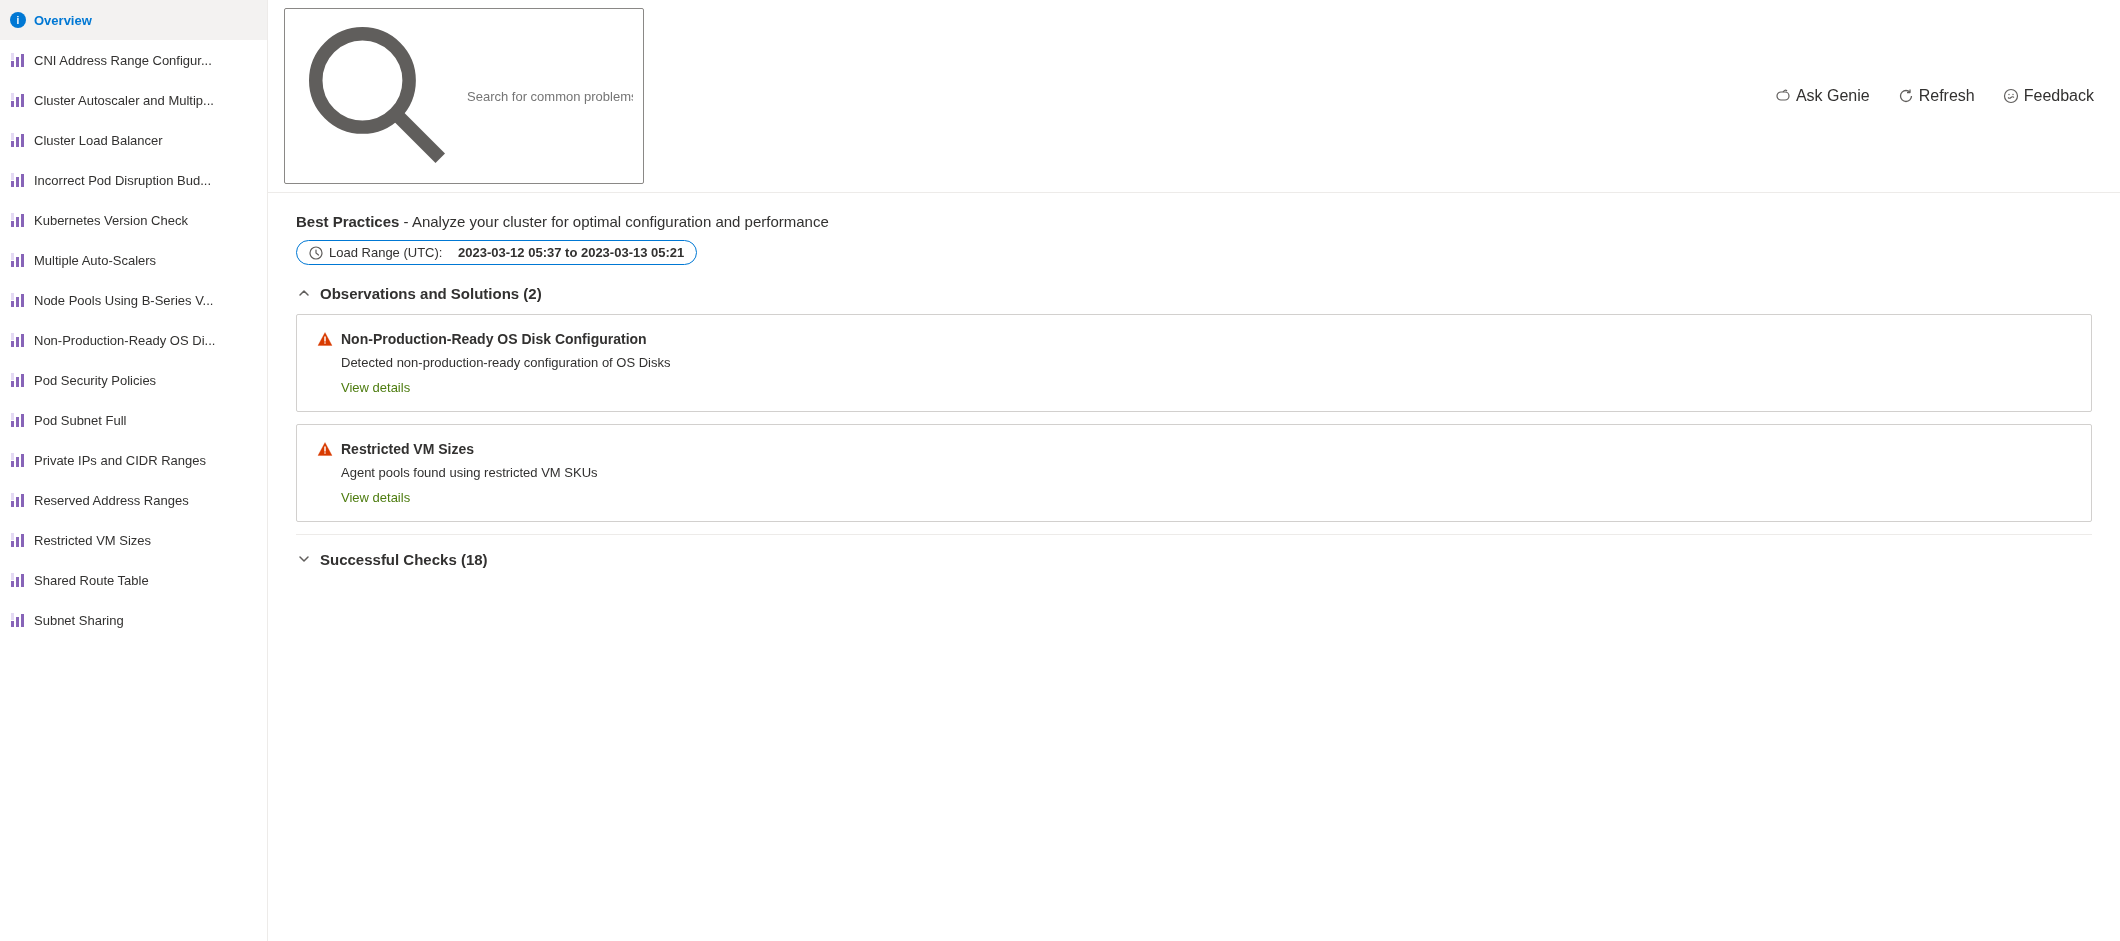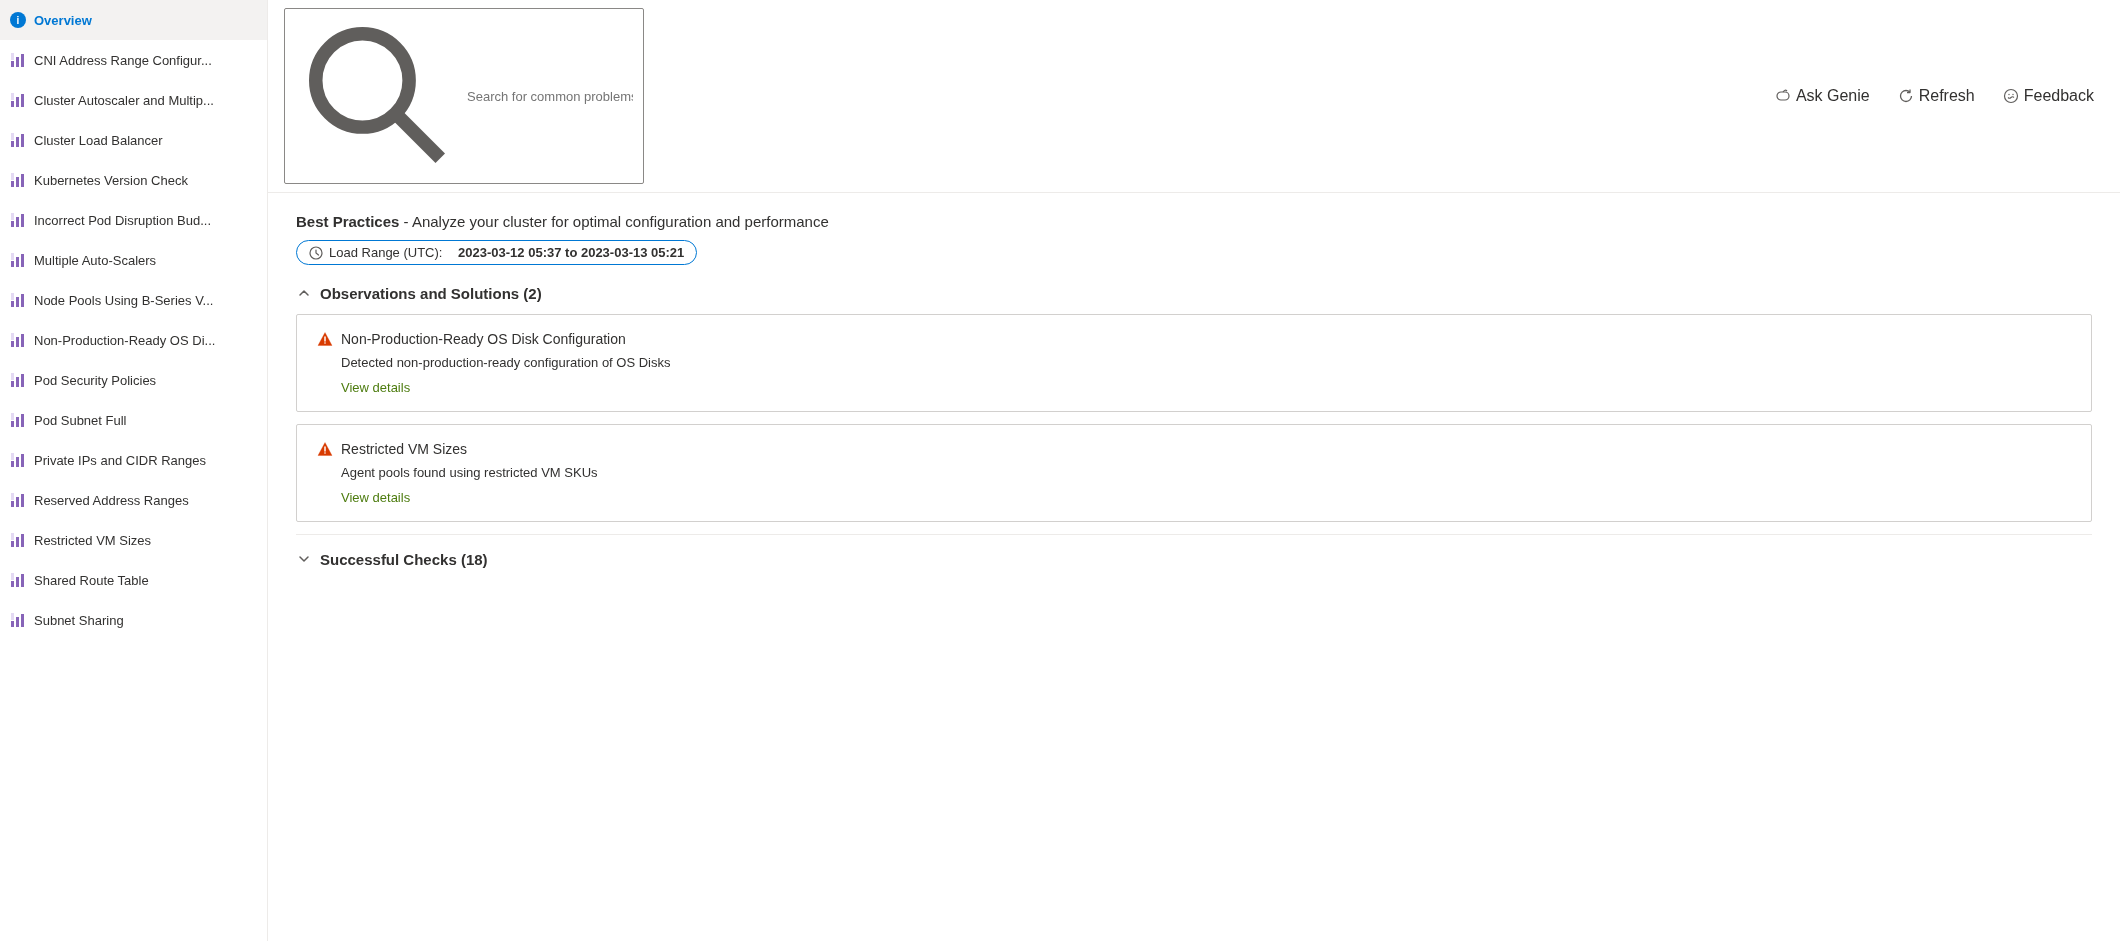--- a/index.html
+++ b/index.html
@@ -153,21 +153,21 @@
       margin-bottom: 12px;
     }
     .obs-card-header {
       display: flex;
       align-items: center;
       gap: 8px;
       margin-bottom: 8px;
     }
     .obs-card-title {
       font-size: 14px;
-      font-weight: 400;
+      font-weight: 700;
       color: #323130;
     }
     .obs-card-desc {
       font-size: 13px;
       color: #323130;
       margin-bottom: 10px;
       padding-left: 24px;
     }
     .obs-card-link {
       color: #4d7c0f;
@@ -243,32 +243,32 @@
     </div>
     <div class="sidebar-item">
       <div class="sidebar-icon">
       <svg viewBox="0 0 16 16" fill="none" xmlns="http://www.w3.org/2000/svg">
         <rect x="1" y="9" width="3" height="6" fill="#8764b8"></rect>
         <rect x="6" y="5" width="3" height="10" fill="#8764b8"></rect>
         <rect x="11" y="2" width="3" height="13" fill="#8764b8"></rect>
         <rect x="1" y="1" width="3" height="7" fill="#c8b3e8" opacity="0.5"></rect>
       </svg>
     </div>
+      <span class="sidebar-label">Incorrect Pod Disruption Bud...</span>
+    </div>
+    <div class="sidebar-item">
+      <div class="sidebar-icon">
+      <svg viewBox="0 0 16 16" fill="none" xmlns="http://www.w3.org/2000/svg">
+        <rect x="1" y="9" width="3" height="6" fill="#8764b8"></rect>
+        <rect x="6" y="5" width="3" height="10" fill="#8764b8"></rect>
+        <rect x="11" y="2" width="3" height="13" fill="#8764b8"></rect>
+        <rect x="1" y="1" width="3" height="7" fill="#c8b3e8" opacity="0.5"></rect>
+      </svg>
+    </div>
       <span class="sidebar-label">Kubernetes Version Check</span>
-    </div>
-    <div class="sidebar-item">
-      <div class="sidebar-icon">
-      <svg viewBox="0 0 16 16" fill="none" xmlns="http://www.w3.org/2000/svg">
-        <rect x="1" y="9" width="3" height="6" fill="#8764b8"></rect>
-        <rect x="6" y="5" width="3" height="10" fill="#8764b8"></rect>
-        <rect x="11" y="2" width="3" height="13" fill="#8764b8"></rect>
-        <rect x="1" y="1" width="3" height="7" fill="#c8b3e8" opacity="0.5"></rect>
-      </svg>
-    </div>
-      <span class="sidebar-label">Incorrect Pod Disruption Bud...</span>
     </div>
     <div class="sidebar-item">
       <div class="sidebar-icon">
       <svg viewBox="0 0 16 16" fill="none" xmlns="http://www.w3.org/2000/svg">
         <rect x="1" y="9" width="3" height="6" fill="#8764b8"></rect>
         <rect x="6" y="5" width="3" height="10" fill="#8764b8"></rect>
         <rect x="11" y="2" width="3" height="13" fill="#8764b8"></rect>
         <rect x="1" y="1" width="3" height="7" fill="#c8b3e8" opacity="0.5"></rect>
       </svg>
     </div>

